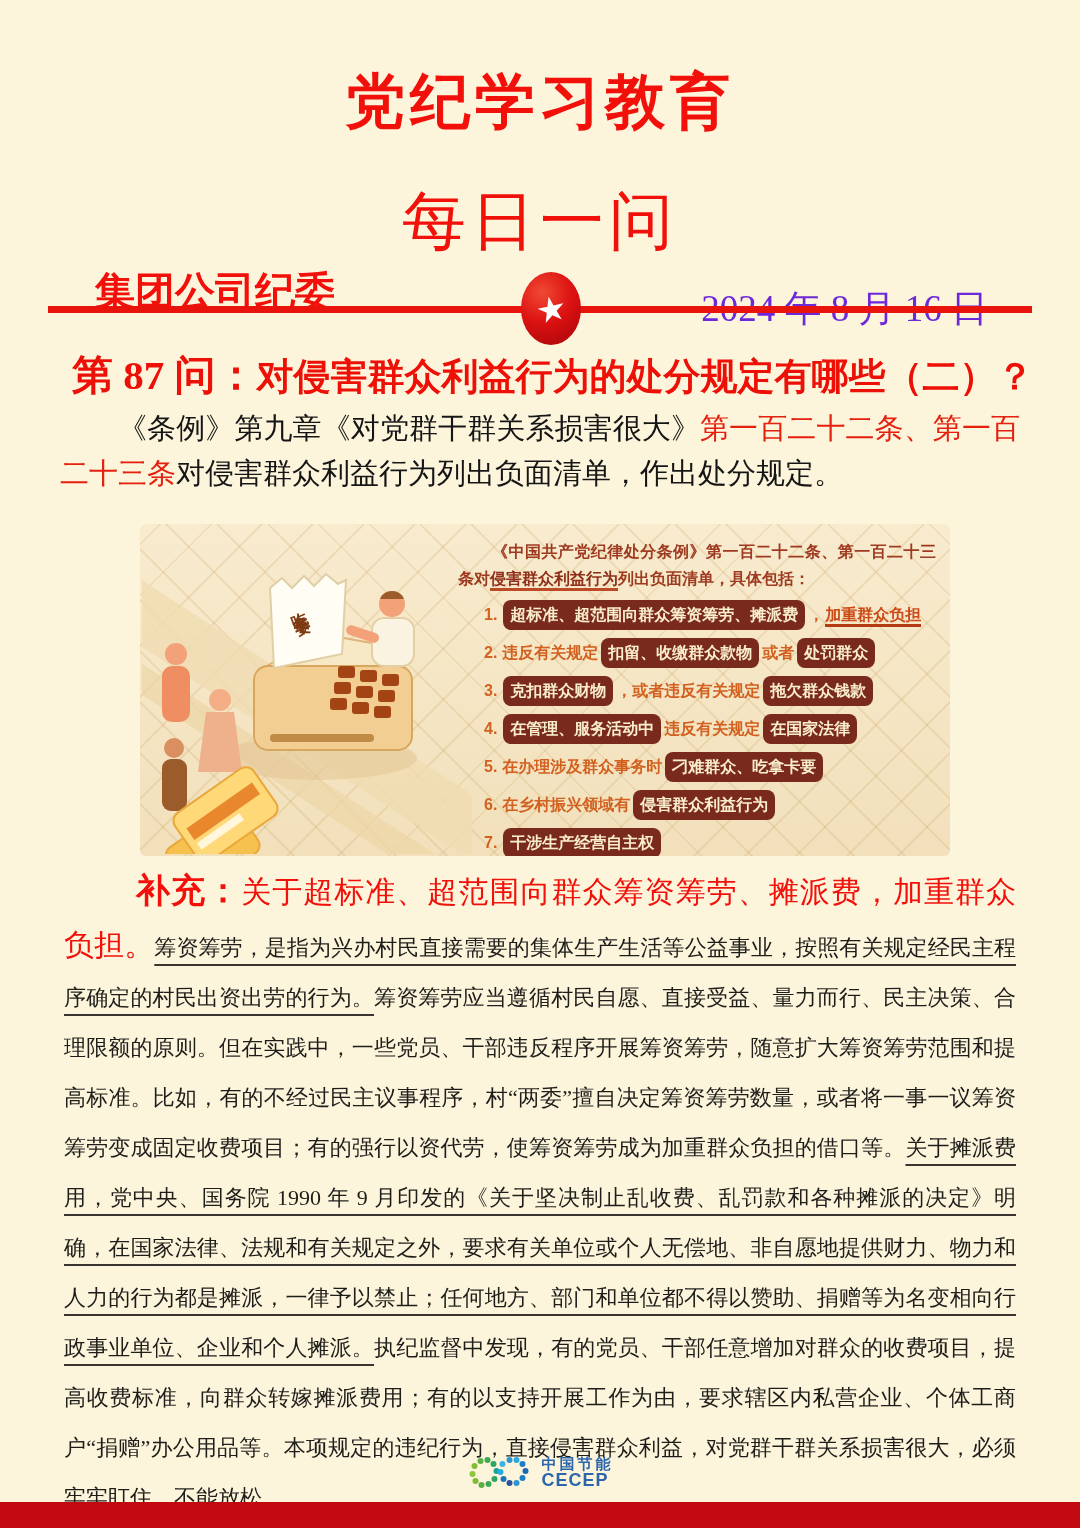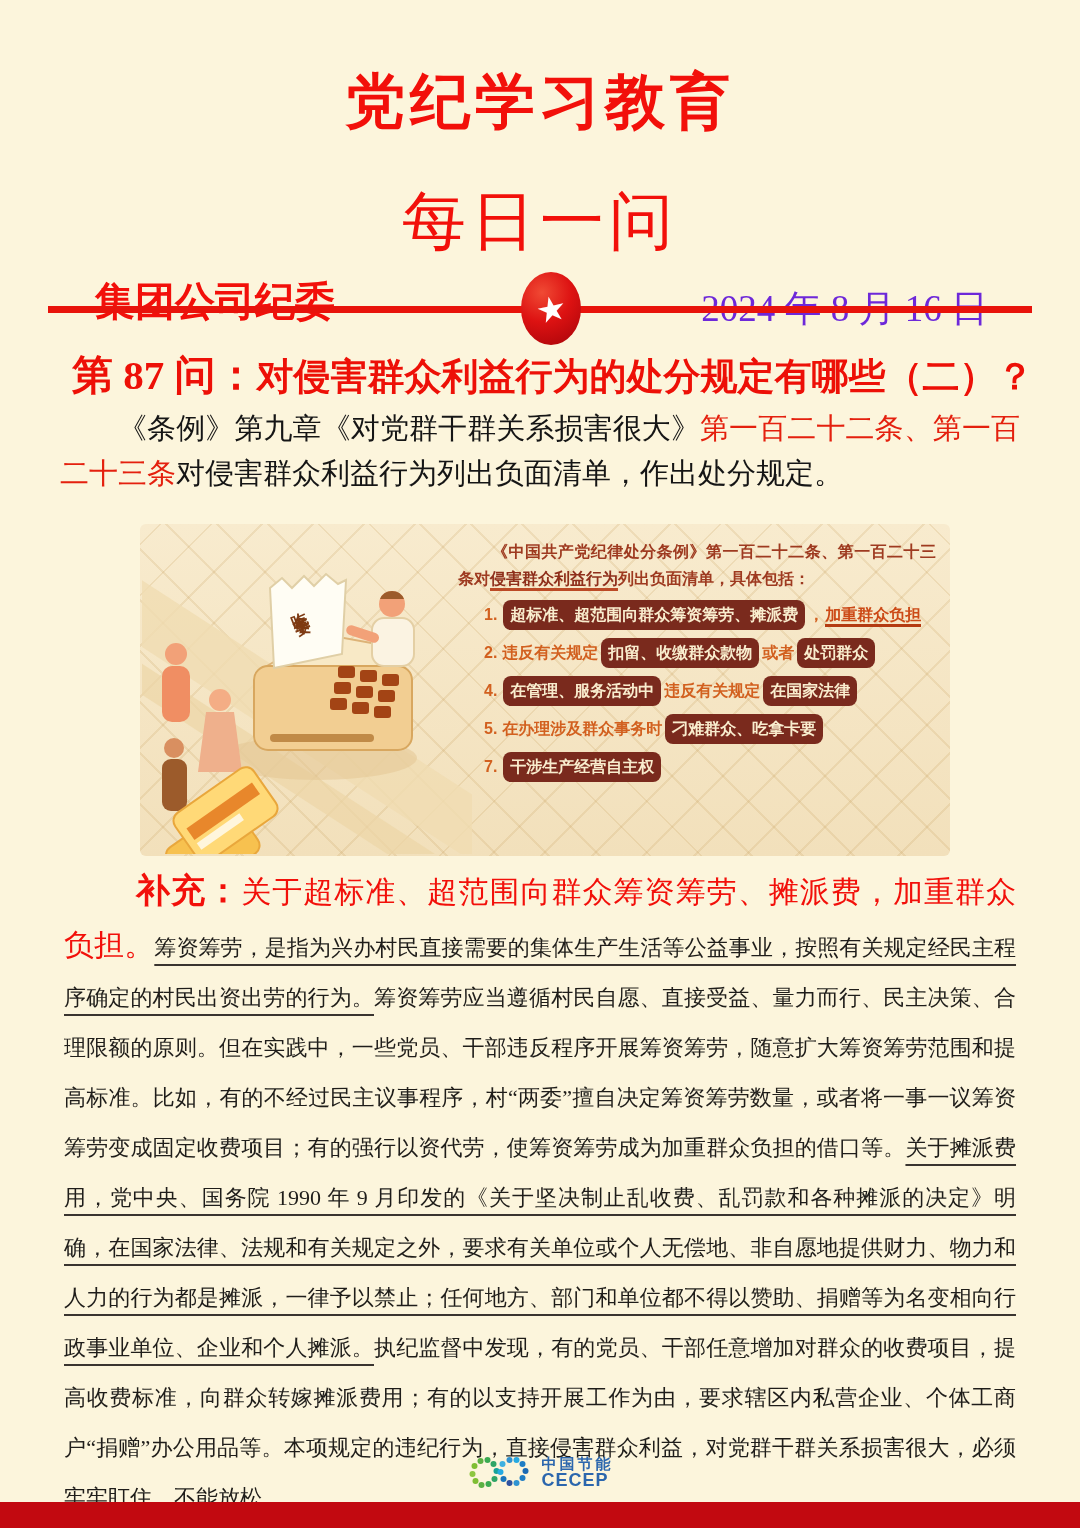--- a/index.html
+++ b/index.html
@@ -14,21 +14,21 @@
   .page-title{
     position:absolute;top:62px;left:0;width:1080px;text-align:center;
     font-size:60px;font-weight:900;letter-spacing:5px;color:#F2100A;margin:0;
     font-family:"Liberation Sans", sans-serif;
   }
   .page-subtitle{
     position:absolute;top:178px;left:0;width:1080px;text-align:center;
     font-size:64px;font-weight:500;letter-spacing:5px;color:#F2100A;margin:0;
   }
   .org-label{
-    position:absolute;top:274px;left:95px;
+    position:absolute;top:264px;left:95px;
     font-size:40px;font-weight:600;color:#F2100A;
   }
   .date-label{
     position:absolute;top:284px;right:92px;
     font-size:37px;font-weight:500;color:#6d28d9;
   }
   .divider-line{
     position:absolute;top:306px;left:48px;width:984px;height:7px;
     background:#E8130B;
   }
@@ -191,22 +191,24 @@
     </g>
   </svg>
 
   <div class="receipt-label" data-name="receipt-text">吃拿卡要</div>
 
   <p class="ig-header" data-name="infographic-header"><span data-name="infographic-header-pre">《中国共产党纪律处分条例》第一百二十二条、第一百二十三条对</span><span class="ig-em" data-name="infographic-header-emphasis">侵害群众利益行为</span><span data-name="infographic-header-post">列出负面清单，具体包括：</span></p>
 
   <div class="ig-list" data-name="infographic-list">
       <div class="info-row" data-name="infographic-item"><span class="info-num" data-name="item-number">1.</span><span class="seg-box" data-name="item-segment">超标准、超范围向群众筹资筹劳、摊派费</span><span class="seg-plain" data-name="item-segment">，</span><span class="seg-em" data-name="item-segment">加重群众负担</span></div>
       <div class="info-row" data-name="infographic-item"><span class="info-num" data-name="item-number">2.</span><span class="seg-plain" data-name="item-segment">违反有关规定</span><span class="seg-box" data-name="item-segment">扣留、收缴群众款物</span><span class="seg-plain" data-name="item-segment">或者</span><span class="seg-box" data-name="item-segment">处罚群众</span></div>
+      <div class="info-row" data-name="infographic-item"><span class="info-num" data-name="item-number">3.</span><span class="seg-box" data-name="item-segment">克扣群众财物</span><span class="seg-plain" data-name="item-segment">，或者违反有关规定</span><span class="seg-box" data-name="item-segment">拖欠群众钱款</span></div>
       <div class="info-row" data-name="infographic-item"><span class="info-num" data-name="item-number">4.</span><span class="seg-box" data-name="item-segment">在管理、服务活动中</span><span class="seg-plain" data-name="item-segment">违反有关规定</span><span class="seg-box" data-name="item-segment">在国家法律</span></div>
       <div class="info-row" data-name="infographic-item"><span class="info-num" data-name="item-number">5.</span><span class="seg-plain" data-name="item-segment">在办理涉及群众事务时</span><span class="seg-box" data-name="item-segment">刁难群众、吃拿卡要</span></div>
+      <div class="info-row" data-name="infographic-item"><span class="info-num" data-name="item-number">6.</span><span class="seg-plain" data-name="item-segment">在乡村振兴领域有</span><span class="seg-box" data-name="item-segment">侵害群众利益行为</span></div>
       <div class="info-row" data-name="infographic-item"><span class="info-num" data-name="item-number">7.</span><span class="seg-box" data-name="item-segment">干涉生产经营自主权</span></div>
     </div>
 </div>
 
 <p class="supplement" data-name="supplement-paragraph"><span class="sup-label" data-name="supplement-label">补充：</span><span class="sup-lead" data-name="supplement-lead">关于超标准、超范围向群众筹资筹劳、摊派费，加重群众负担。</span><span data-name="supplement-segments"><span class="u" data-name="supplement-segment">筹资筹劳，是指为兴办村民直接需要的集体生产生活等公益事业，按照有关规定经民主程序确定的村民出资出劳的行为。</span><span class="" data-name="supplement-segment">筹资筹劳应当遵循村民自愿、直接受益、量力而行、民主决策、合理限额的原则。但在实践中，一些党员、干部违反程序开展筹资筹劳，随意扩大筹资筹劳范围和提高标准。比如，有的不经过民主议事程序，村“两委”擅自决定筹资筹劳数量，或者将一事一议筹资筹劳变成固定收费项目；有的强行以资代劳，使筹资筹劳成为加重群众负担的借口等。</span><span class="u" data-name="supplement-segment">关于摊派费用，党中央、国务院 1990 年 9 月印发的《关于坚决制止乱收费、乱罚款和各种摊派的决定》明确，在国家法律、法规和有关规定之外，要求有关单位或个人无偿地、非自愿地提供财力、物力和人力的行为都是摊派，一律予以禁止；任何地方、部门和单位都不得以赞助、捐赠等为名变相向行政事业单位、企业和个人摊派。</span><span class="" data-name="supplement-segment">执纪监督中发现，有的党员、干部任意增加对群众的收费项目，提高收费标准，向群众转嫁摊派费用；有的以支持开展工作为由，要求辖区内私营企业、个体工商户“捐赠”办公用品等。本项规定的违纪行为，直接侵害群众利益，对党群干群关系损害很大，必须牢牢盯住，不能放松。</span></span></p>
 
 <div class="footer-logo" data-name="footer-logo">
   <svg data-name="cecep-logo-icon" width="66" height="42" viewBox="0 0 66 42">
 
     <g>

